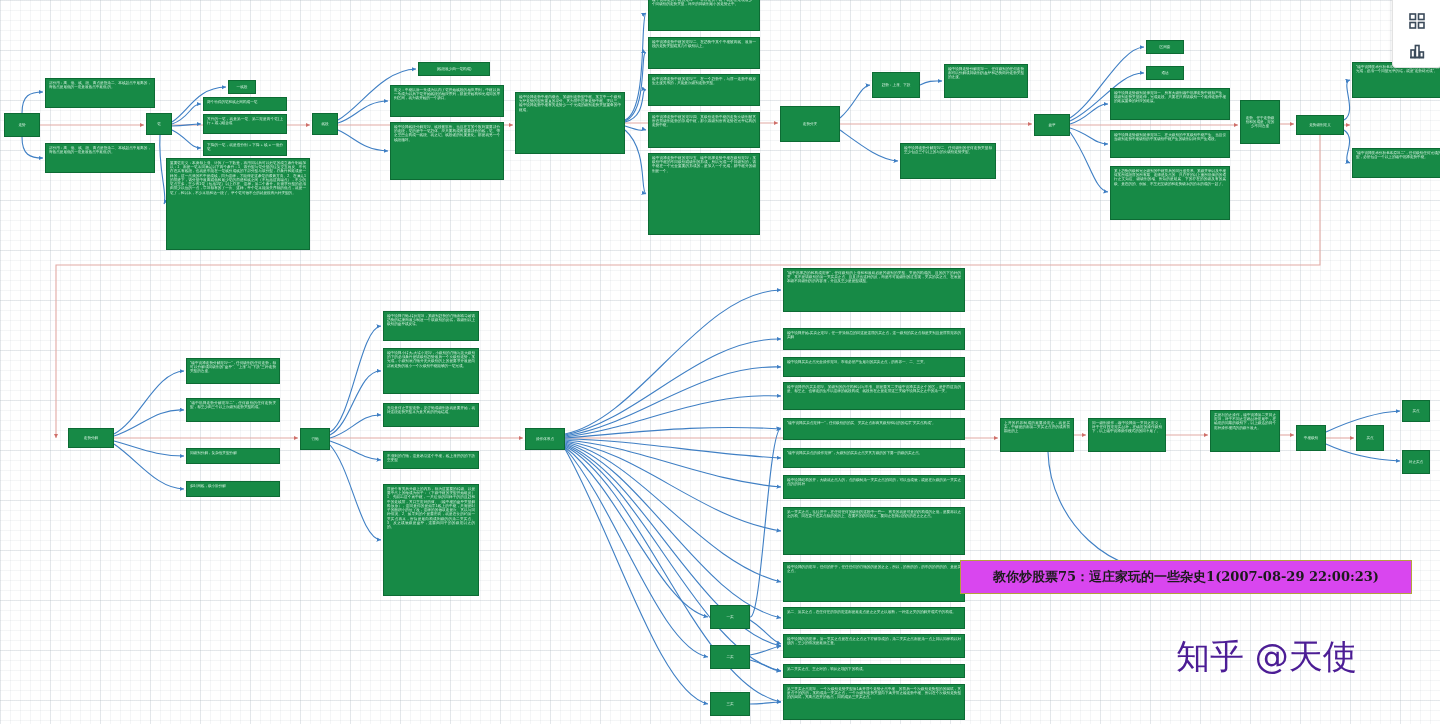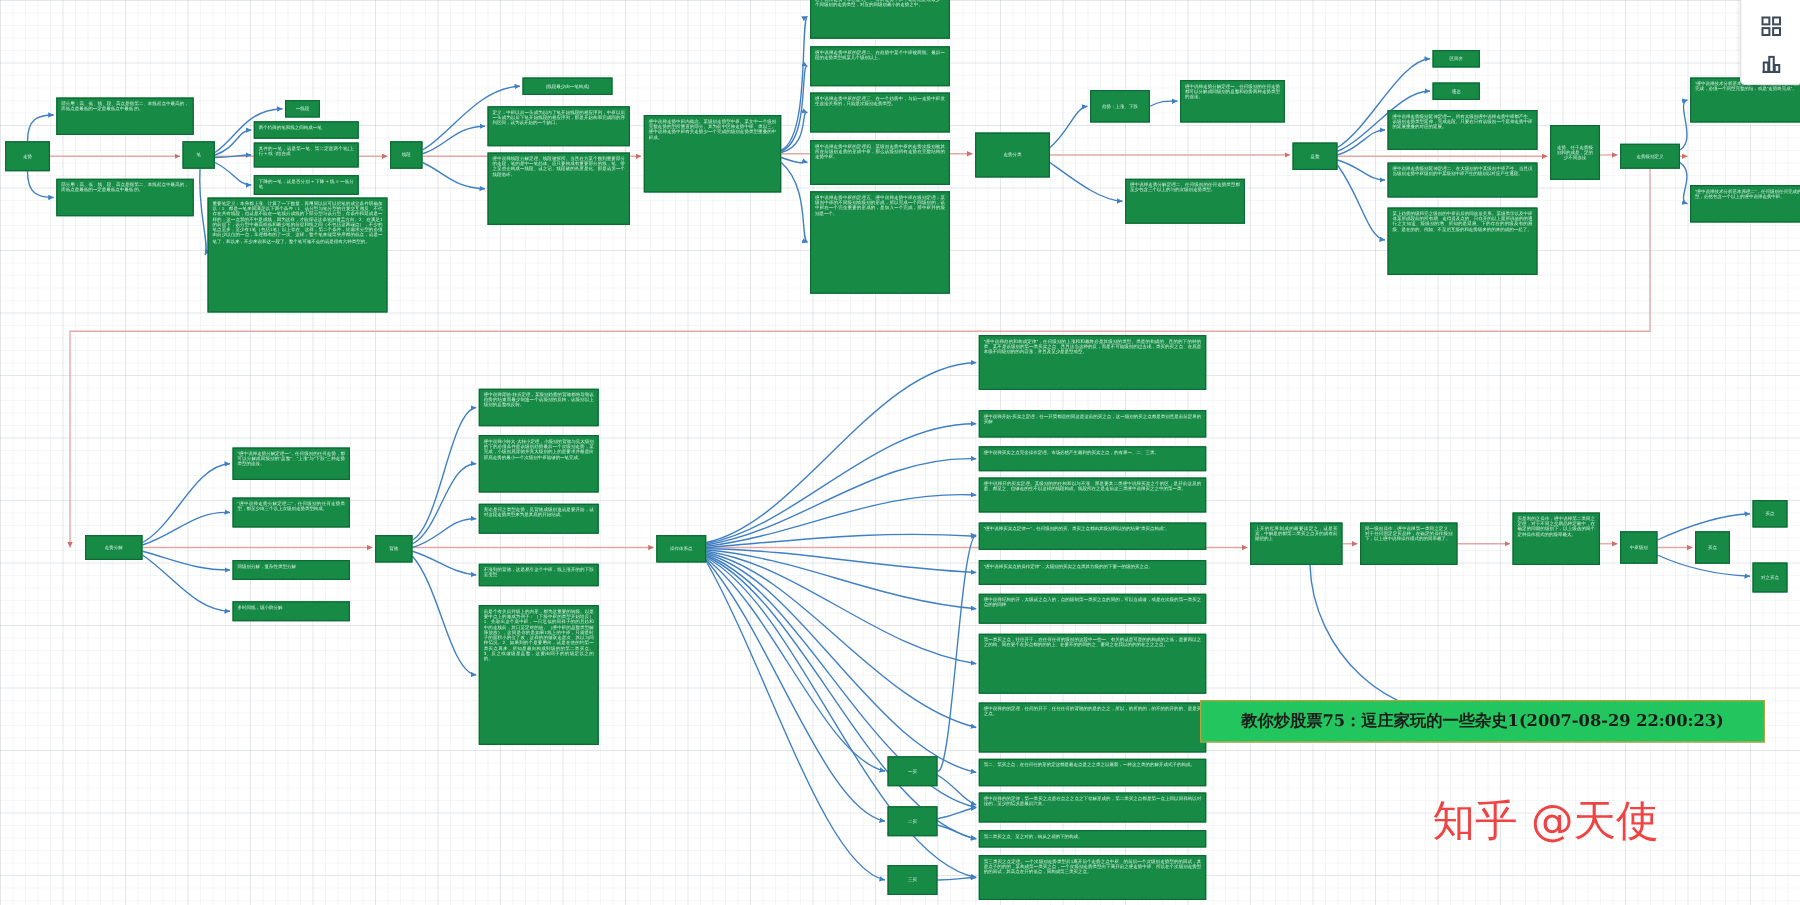--- a/index.html
+++ b/index.html
@@ -59,23 +59,23 @@
     border:1px solid #e2e2e2;
     border-radius:4px;
     box-shadow:0 1px 4px rgba(0,0,0,0.10);
     display:flex;flex-direction:column;align-items:center;
     justify-content:flex-end;
     padding-bottom:6px;gap:10px;
   }
   .tb-icon{width:20px;height:20px;display:block;color:#3b4a5a;}
 
   .watermark{
-    position:absolute;left:1146px;top:634px;
+    position:absolute;left:1176px;top:634px;
     font-size:34px;
-    color:#ef4444;
+    color:#4c1d95;
     font-family:"DejaVu Sans","Liberation Sans",sans-serif;
     white-space:nowrap;
     user-select:none;
   }
 </style>
 </head>
 <body>
 
 <div id="grid"></div>
 
@@ -297,21 +297,21 @@
       <span>买点</span>
     </div>
     <div class="node ctr" style="left: 1402px; top: 400px; width: 28px; height: 22px; background: rgb(23, 138, 70); border-color: rgb(13, 107, 52); color: rgb(216, 243, 226);">
       <span>买点</span>
     </div>
     <div class="node ctr" style="left: 1402px; top: 450px; width: 28px; height: 24px; background: rgb(23, 138, 70); border-color: rgb(13, 107, 52); color: rgb(216, 243, 226);">
       <span>对之买点</span>
     </div>
   </div>
 
-<div class="title-box" style="background: #22c55e; border-color: rgb(181, 162, 61);">
+<div class="title-box" style="background: #d946ef; border-color: rgb(181, 162, 61);">
   <span>教你炒股票75：逗庄家玩的一些杂史1(2007-08-29  22:00:23)</span>
 </div>
 
 <div class="toolbar">
   <span class="tb-icon">
     <svg viewBox="0 0 20 20" width="20" height="20" fill="none" stroke="#3b4a5a" stroke-width="1.6">
       <rect x="3" y="3" width="5.5" height="5.5"></rect>
       <rect x="11.5" y="3" width="5.5" height="5.5"></rect>
       <rect x="3" y="11.5" width="5.5" height="5.5"></rect>
       <rect x="11.5" y="11.5" width="5.5" height="5.5"></rect>

